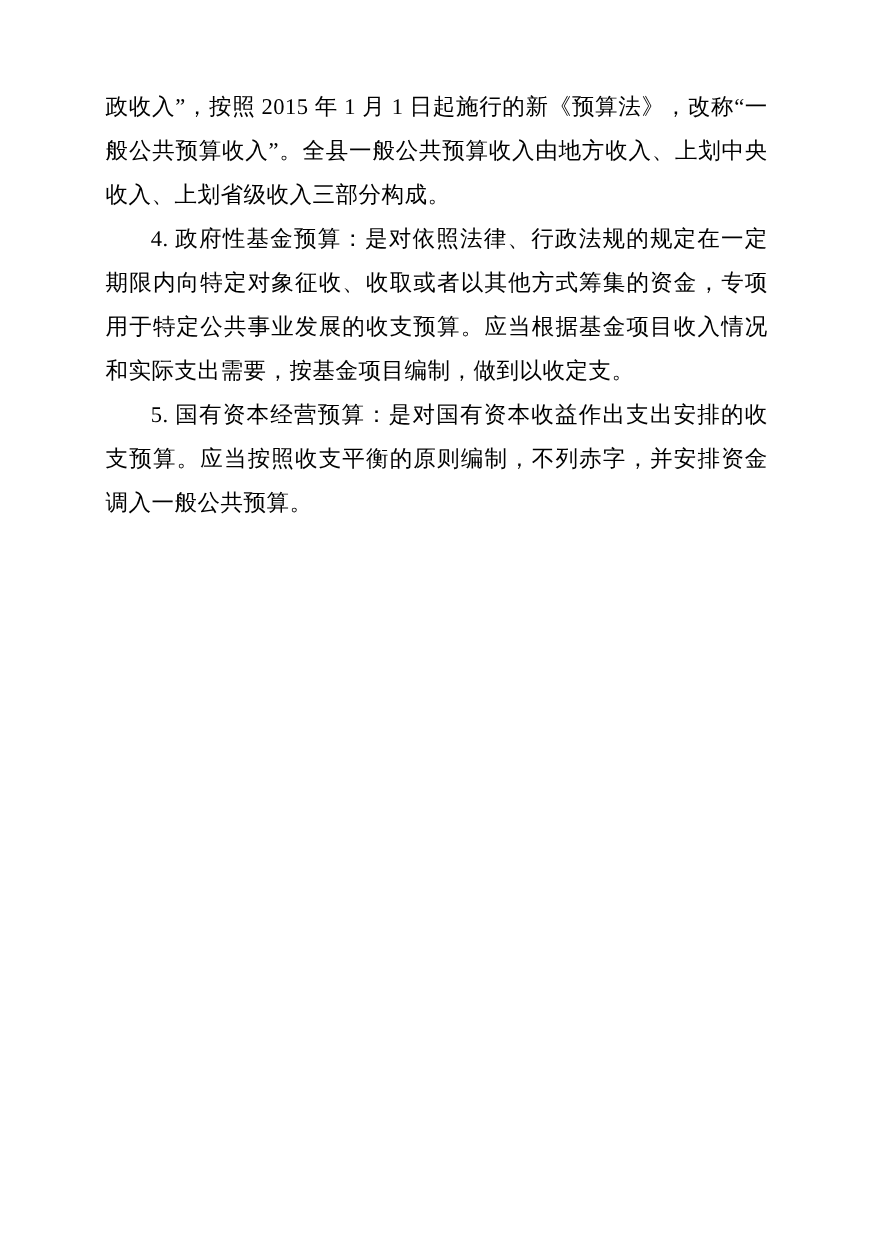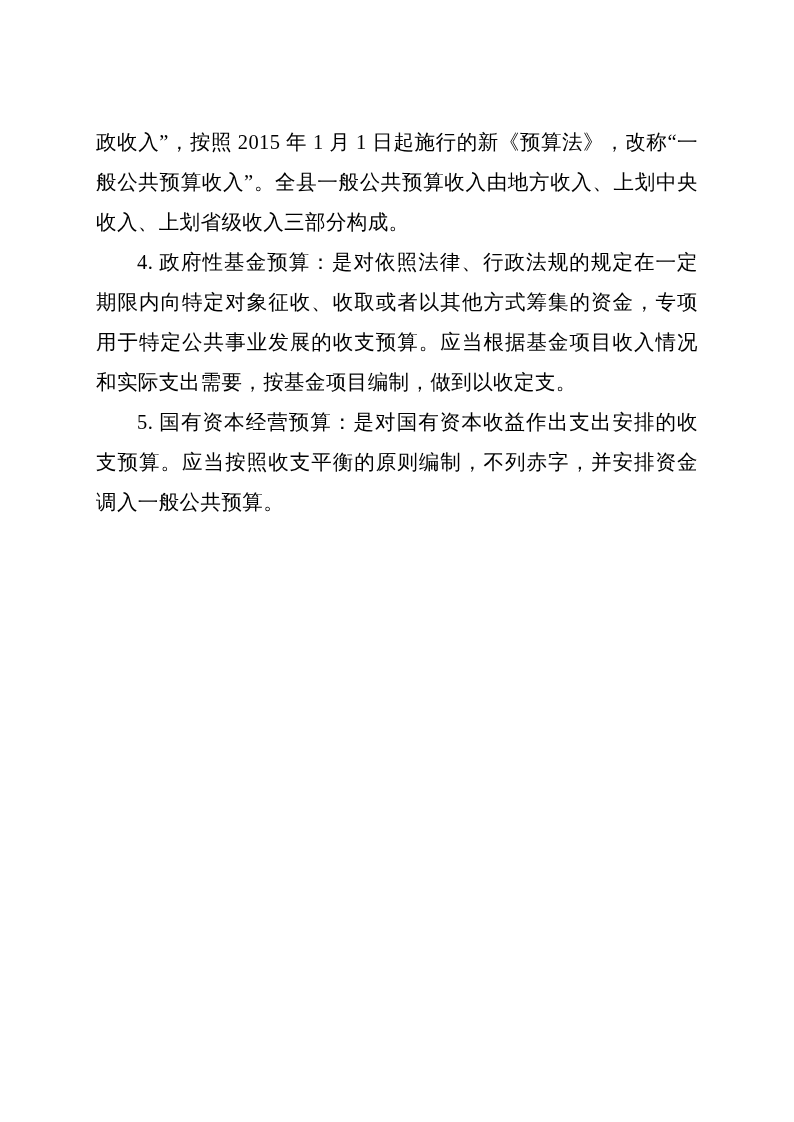--- a/index.html
+++ b/index.html
@@ -13,21 +13,20 @@
     font-family: "Liberation Serif", "DejaVu Serif", serif;
     color: #000000;
     overflow: hidden;
   }
   .page {
     position: relative;
     width: 794px;
     height: 858px;
     box-sizing: border-box;
     padding: 78px 96px 0 96px;
-    margin-top: 44px;
   }
   .doc-body {
     font-size: 20.5px;
     line-height: 40px;
     text-align: justify;
     text-justify: inter-ideograph;
     letter-spacing: 0.4px;
   }
   .para {
     margin: 0;

